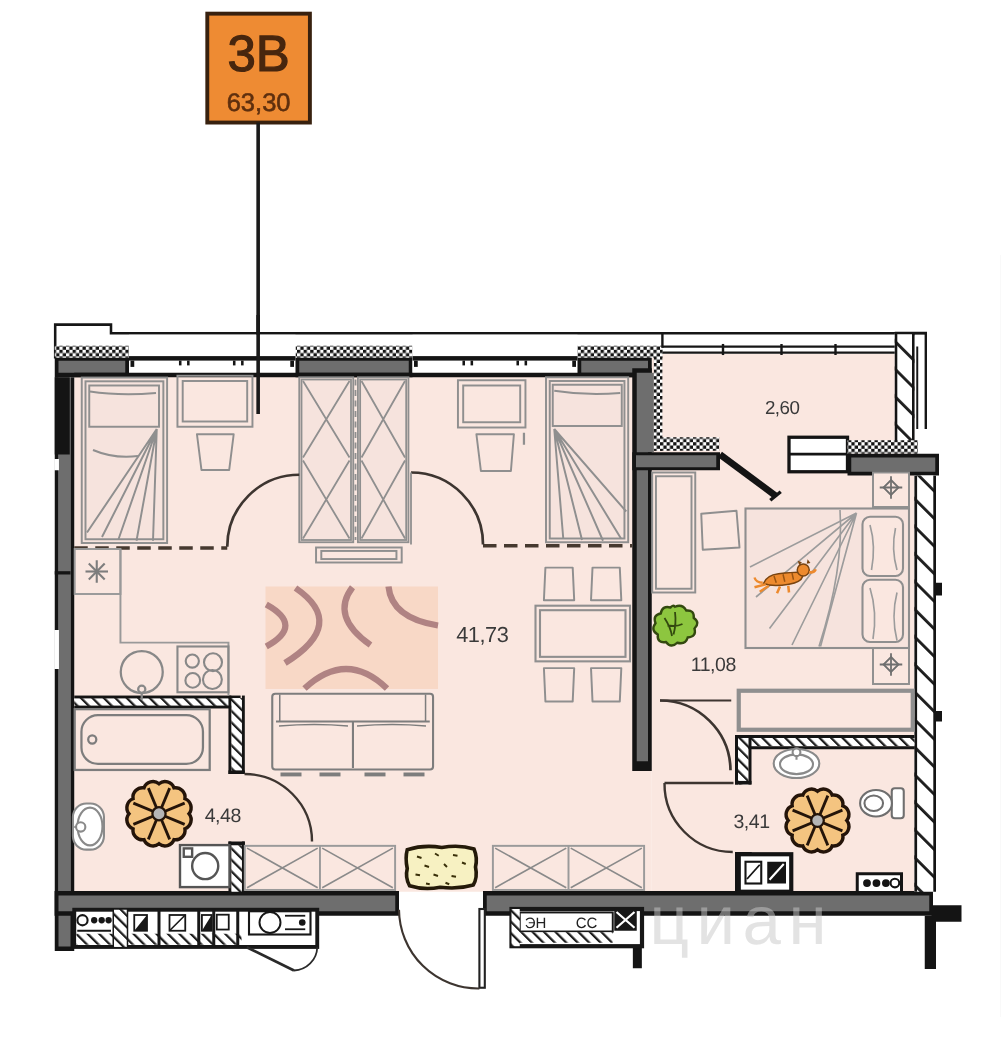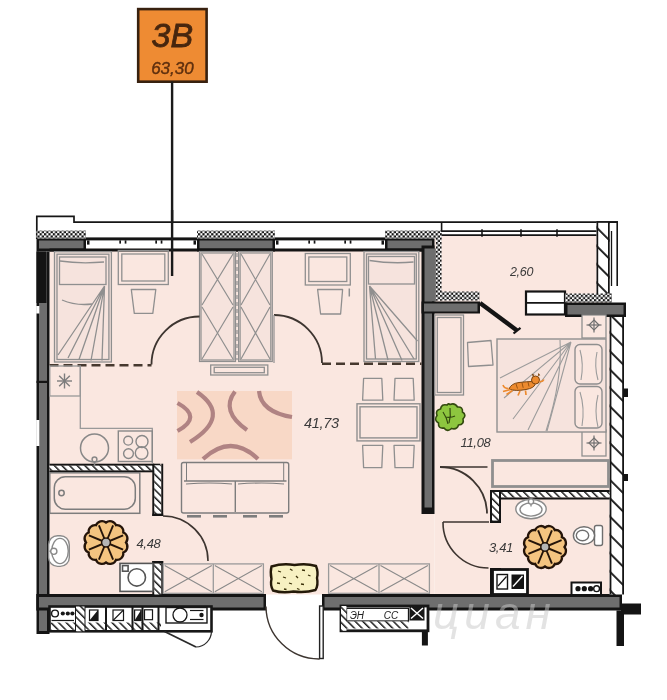--- a/index.html
+++ b/index.html
@@ -1,16 +1,16 @@
 <!DOCTYPE html>
 <html><head>
 <meta charset="utf-8">
 <style>
   html,body{margin:0;padding:0;background:#fff;}
-  .wrap{width:667px;height:700px;position:relative;background:#e5e5e5;overflow:hidden;font-style:italic;}
+  .wrap{width:667px;height:700px;position:relative;background:#e5e5e5;overflow:hidden;}
   text{font-family:"Liberation Sans", sans-serif;}
 </style>
 </head>
 <body>
 <div class="wrap">
 <svg width="667" height="700" viewBox="0 0 667 700">
 <defs>
 <pattern id="chk" width="4.4" height="4.4" patternUnits="userSpaceOnUse">
   <rect width="4.4" height="4.4" fill="#fff"></rect>
   <rect width="2.2" height="2.2" fill="#141414"></rect>

